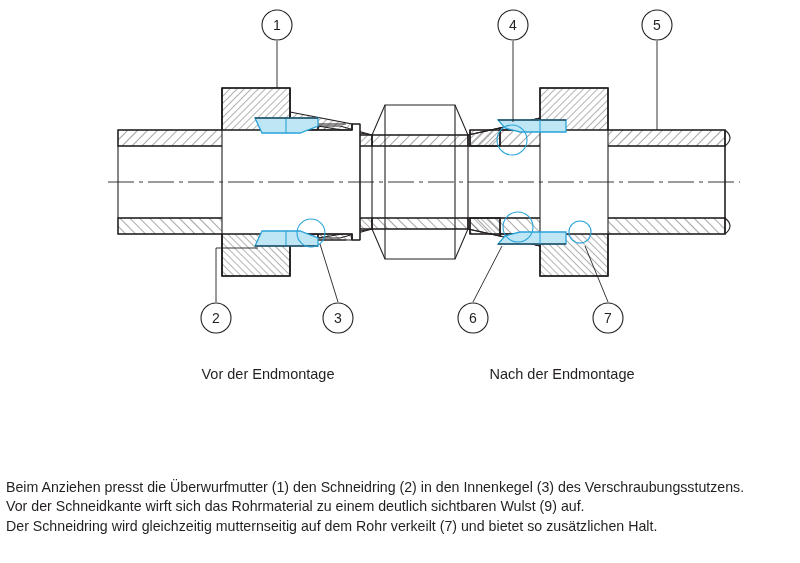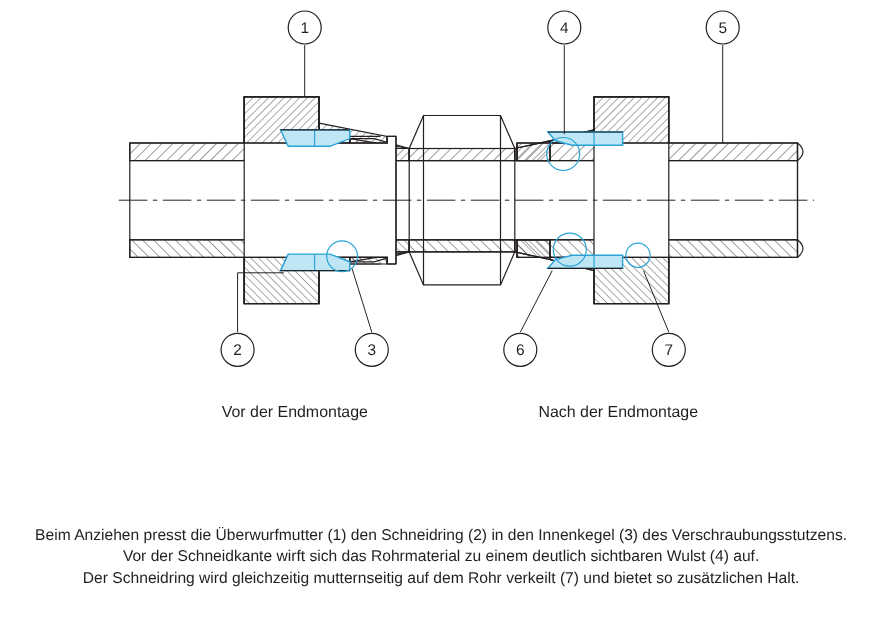--- a/index.html
+++ b/index.html
@@ -40,21 +40,20 @@
   }
   #description {
     position: absolute;
     left: 6px;
     top: 478px;
     width: 790px;
     font-size: 14.2px;
     line-height: 19.3px;
     color: #231f20;
     white-space: nowrap;
-    text-align: center;
   }
   #description div {
     white-space: nowrap;
   }
 </style>
 </head>
 <body>
 
 <div id="diagram-wrap">
 <svg id="technical-drawing" width="800" height="400" viewBox="0 0 800 400" xmlns="http://www.w3.org/2000/svg">
@@ -239,15 +238,15 @@
     </g>
   </g>
 
   <text class="caption-text" x="268" y="379">Vor der Endmontage</text>
   <text class="caption-text" x="562" y="379">Nach der Endmontage</text>
 </svg>
 </div>
 
 <div id="description">
   <div>Beim Anziehen presst die Überwurfmutter (1) den Schneidring (2) in den Innenkegel (3) des Verschraubungsstutzens.</div>
-  <div>Vor der Schneidkante wirft sich das Rohrmaterial zu einem deutlich sichtbaren Wulst (4) auf.</div>
+  <div>Vor der Schneidkante wirft sich das Rohrmaterial zu einem deutlich sichtbaren Wulst (9) auf.</div>
   <div>Der Schneidring wird gleichzeitig mutternseitig auf dem Rohr verkeilt (7) und bietet so zusätzlichen Halt.</div>
 </div>
 
 </body></html>

